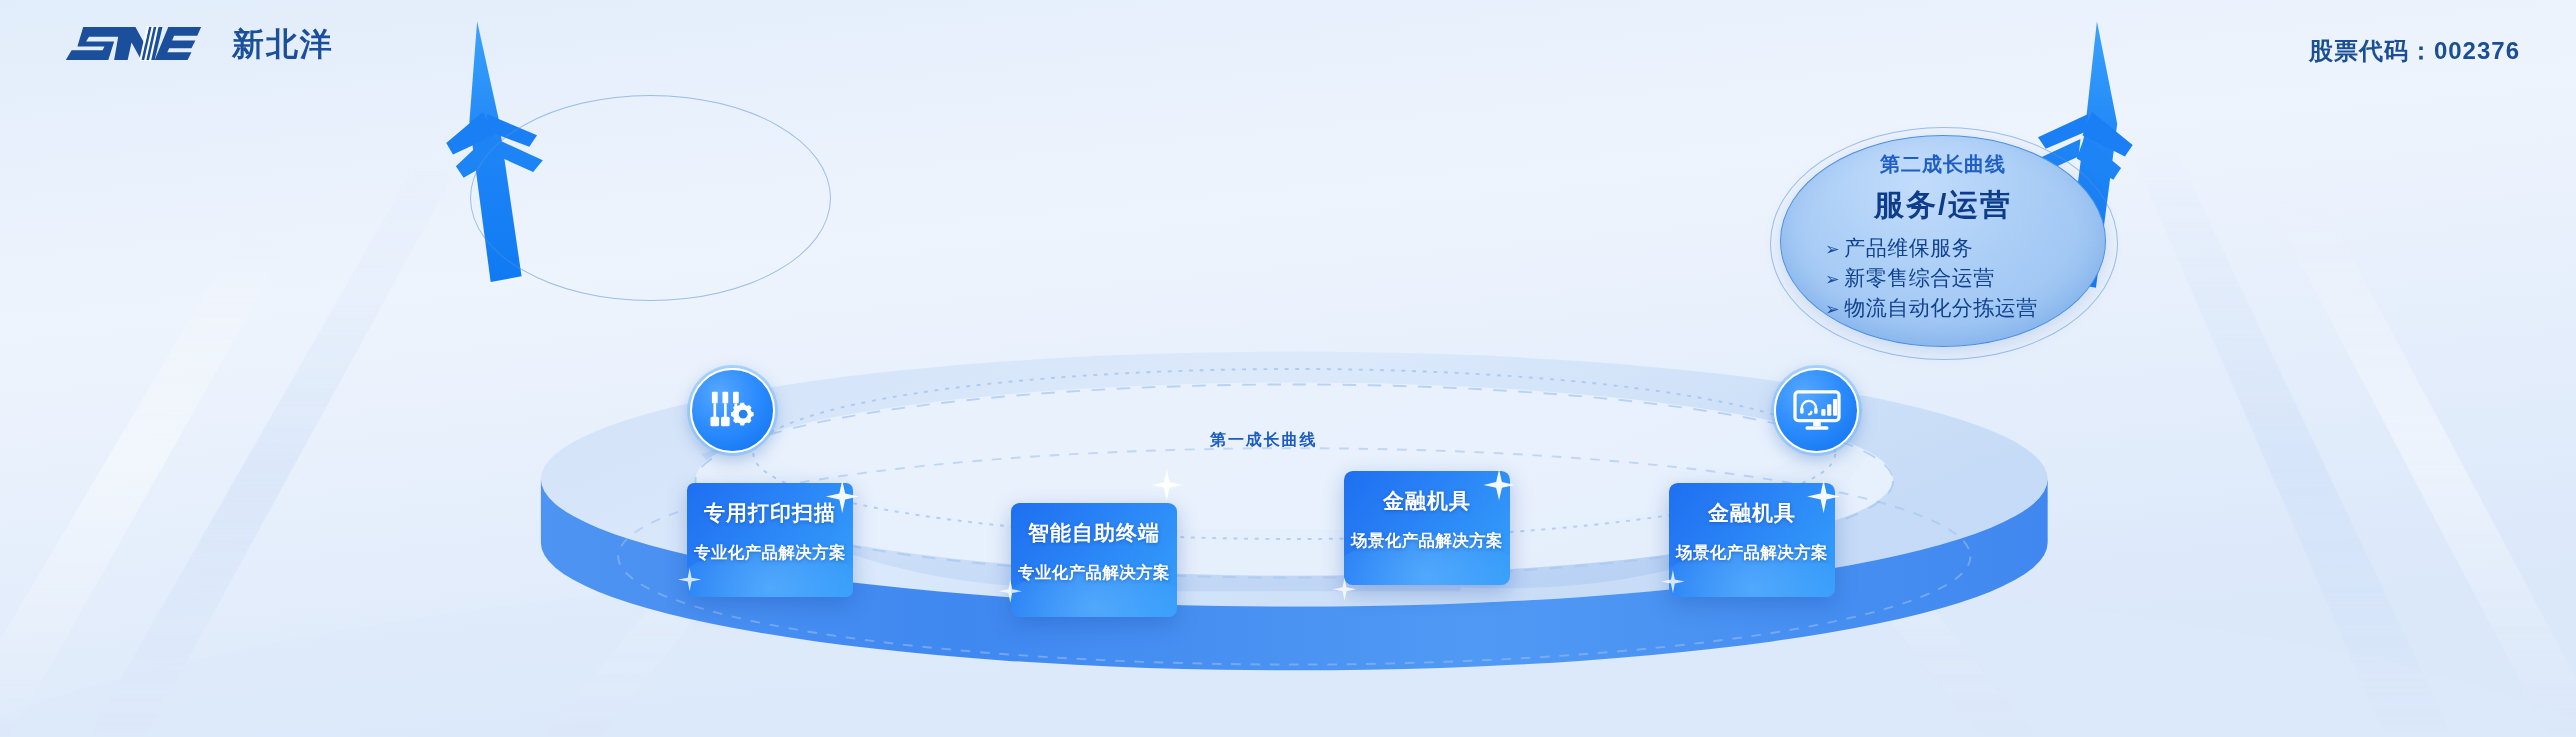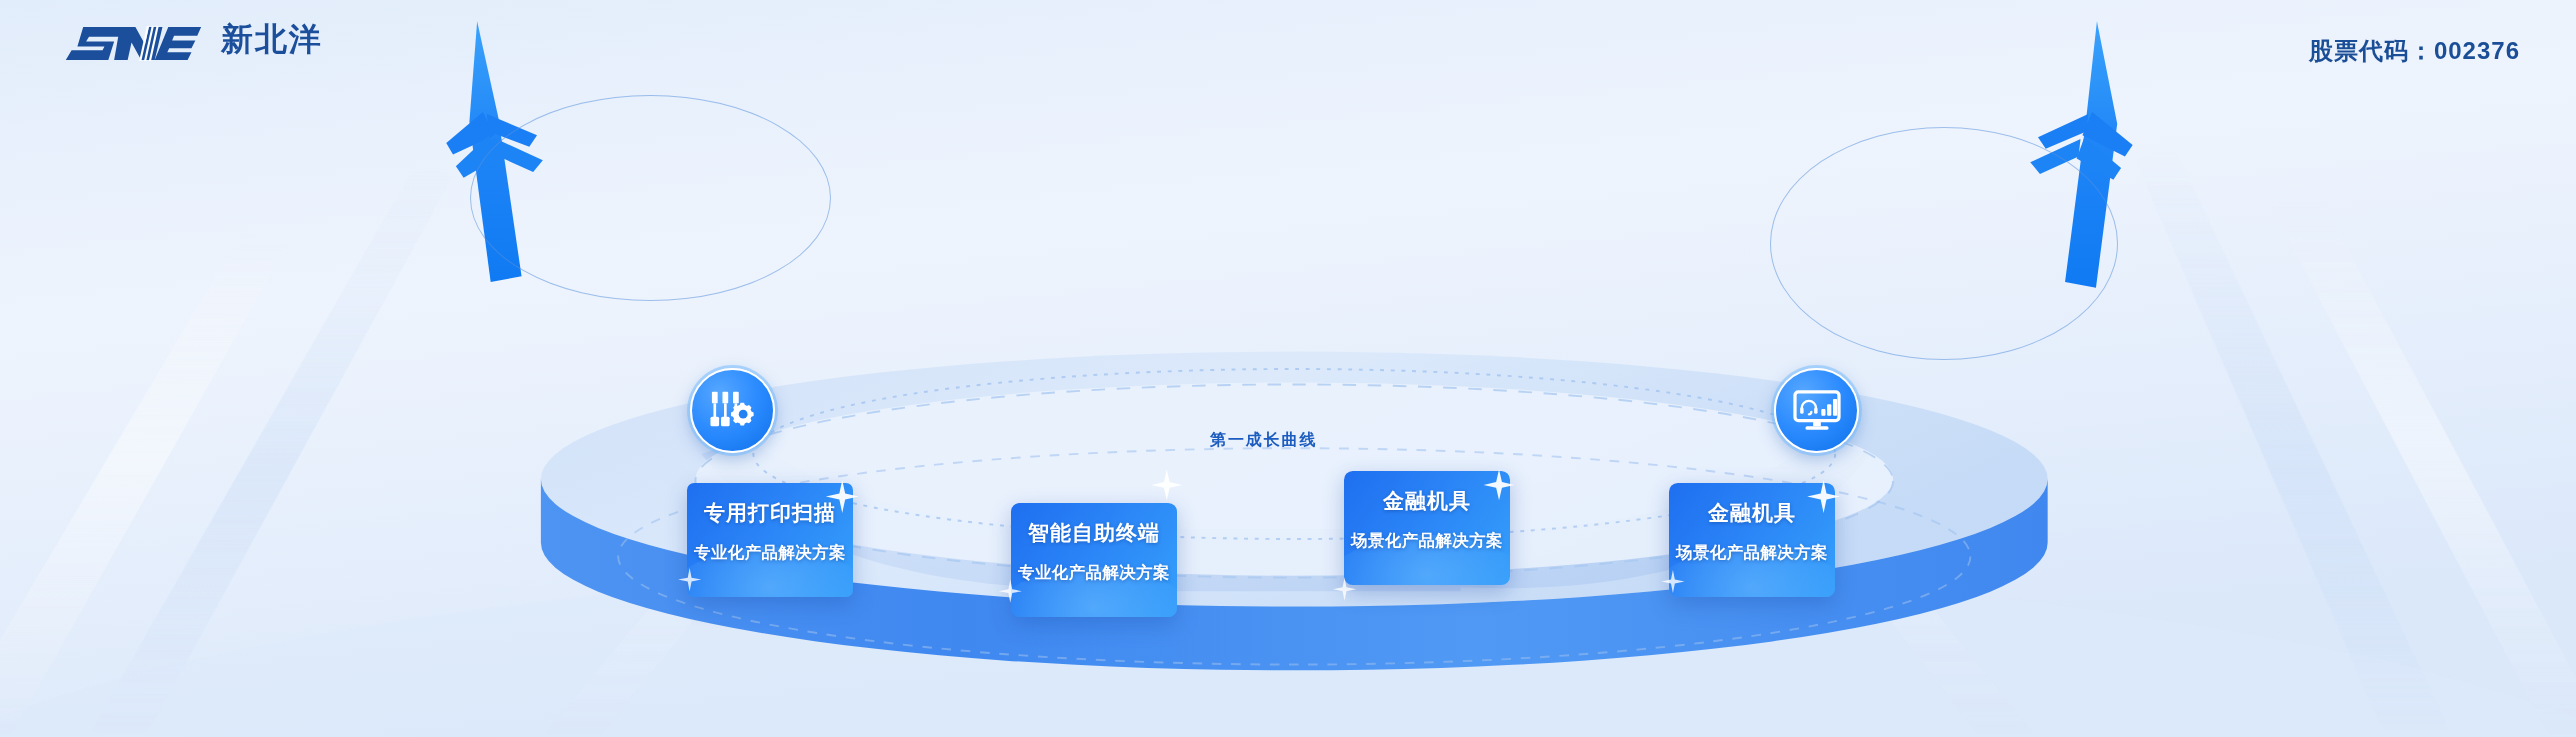--- a/index.html
+++ b/index.html
@@ -23,22 +23,22 @@
     width: 2576px; height: 738px;
     pointer-events: none;
   }
 
   
   .logo-wrap {
     position: absolute;
     left: 60px;
     top: 23px;
     display: flex;
-    align-items: flex-start;
-    gap: 16px;
+    align-items: center;
+    gap: 27px;
   }
   .logo-mark { display: block; }
   .logo-cn {
     font-size: 32px;
     font-weight: 700;
     color: #1b4f9c;
     letter-spacing: 1.9px;
     line-height: 1;
   }
   .stock-code {
@@ -333,20 +333,35 @@
       <path d="M2166,116 L2208,150 L2200,162 L2156,140 Z" fill="#1a7ef5"></path>
       <path d="M2162,118 L2110,142 L2118,154 L2160,136 Z" fill="#1a7ef5"></path>
       <path d="M2158,142 L2196,174 L2188,186 L2150,164 Z" fill="#1d84f6"></path>
       <path d="M2154,144 L2102,168 L2112,180 L2152,162 Z" fill="#1d84f6"></path>
     </g>
   </svg>
 
   <div class="bubble-3-outer"></div>
 
   <div class="bubble-2-outer"></div>
+  <div class="bubble bubble-2">
+    <div class="curve-kicker">第二成长曲线</div>
+    <div class="curve-title">服务/运营</div>
+    <ul class="bullet-list">
+      <li>
+        <span class="chev">➢</span><span>产品维保服务</span>
+      </li>
+      <li>
+        <span class="chev">➢</span><span>新零售综合运营</span>
+      </li>
+      <li>
+        <span class="chev">➢</span><span>物流自动化分拣运营</span>
+      </li>
+    </ul>
+  </div>
 
   <div class="badge badge-left">
     <svg width="48" height="46" viewBox="0 0 50 48">
       <g fill="#ffffff">
         <rect x="3" y="4" width="6" height="12" rx="1"></rect>
         <rect x="4.6" y="16" width="2.8" height="20"></rect>
         <rect x="1.5" y="30" width="9" height="10" rx="1.6"></rect>
         <rect x="14" y="4" width="6" height="12" rx="1"></rect>
         <rect x="15.6" y="16" width="2.8" height="20"></rect>
         <rect x="12.5" y="30" width="9" height="10" rx="1.6"></rect>

